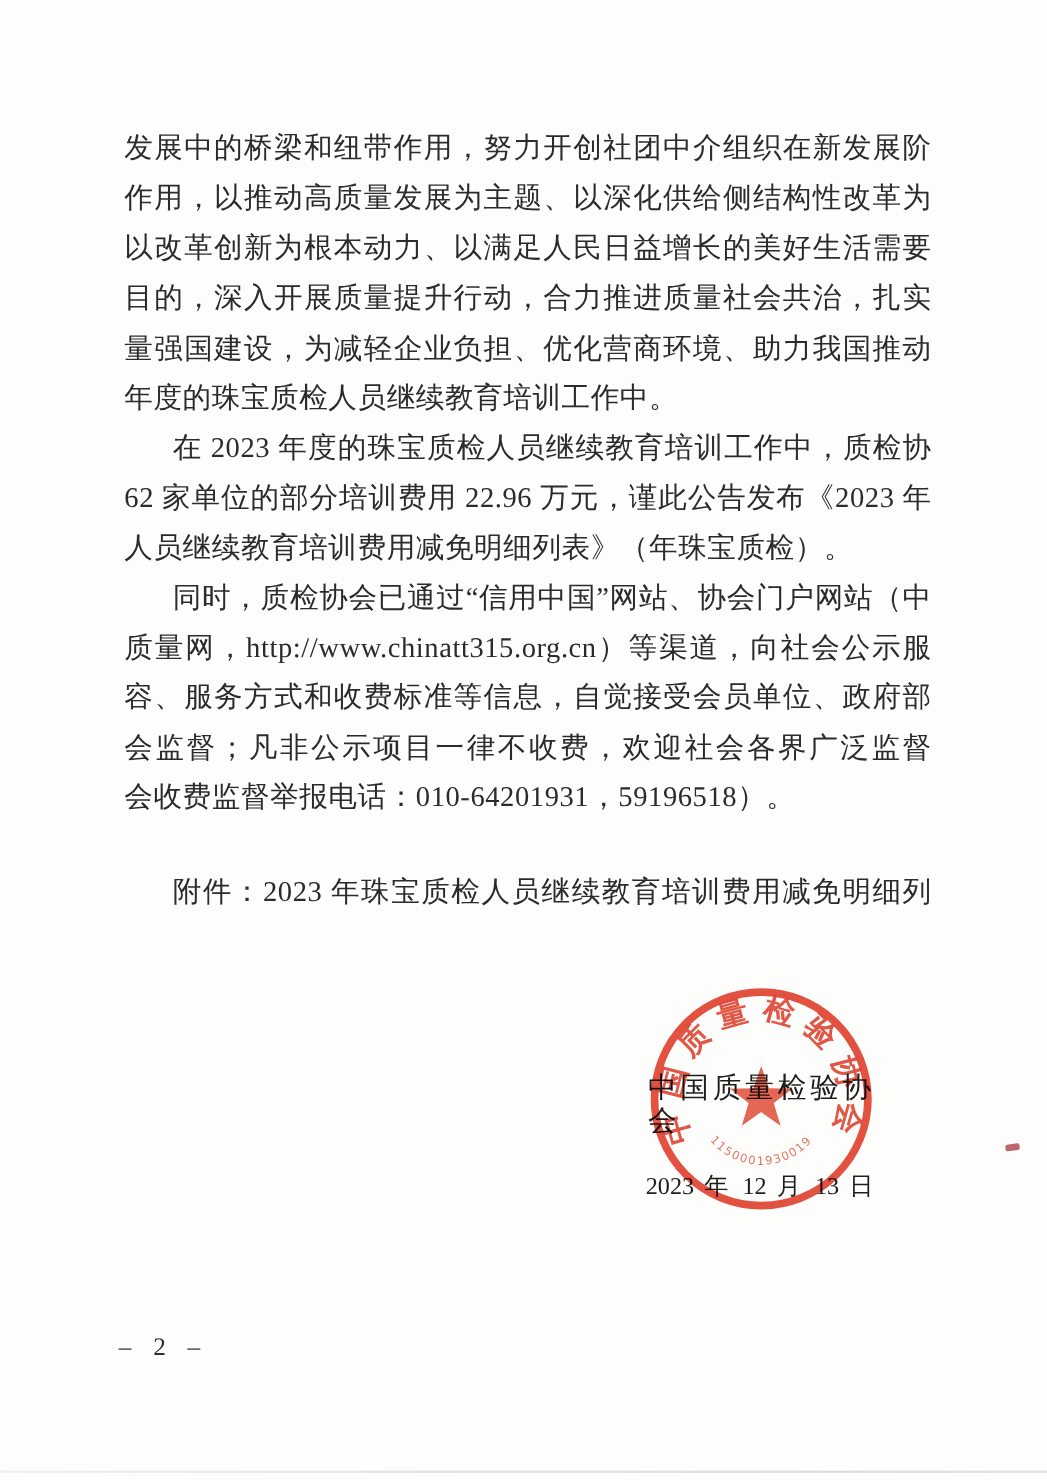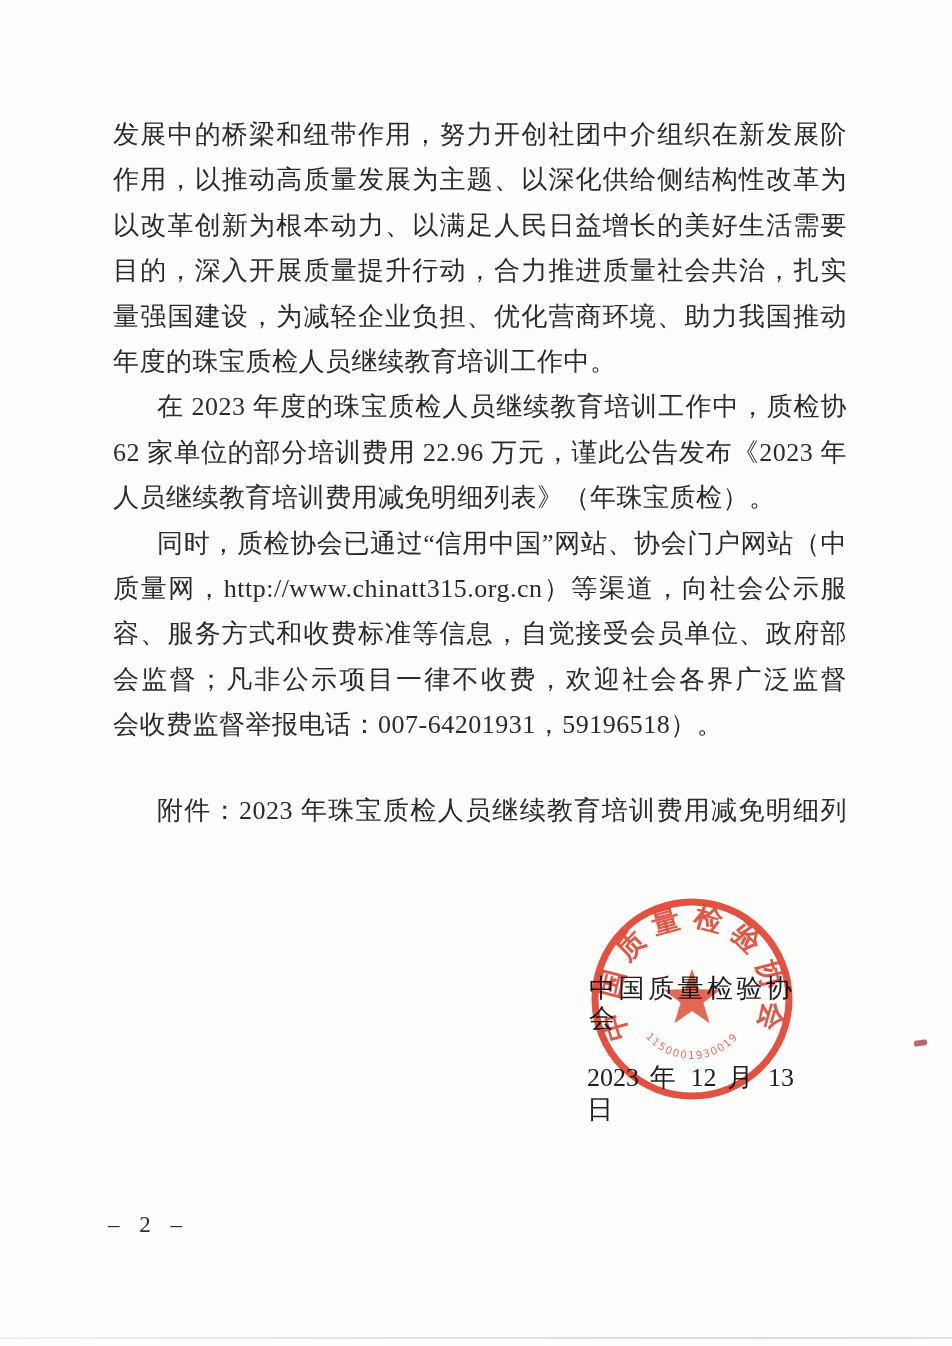--- a/index.html
+++ b/index.html
@@ -18,21 +18,21 @@
   .line.last { text-align-last:left; }
   .line.indent { padding-left:44px; }
   .attachment { margin-top:41px; }
   .sig {
     position:absolute; left:589px; top:974px; width:203px;
     font-size:26px; line-height:30px; color:#1d1d1d;
     text-align:justify; text-align-last:justify; z-index:1;
   }
   .date {
     position:absolute; left:587px; top:1062px; width:207px;
-    font-size:26px; line-height:32px; color:#1d1d1d;
+    font-size:22px; line-height:32px; color:#1d1d1d;
     text-align:justify; text-align-last:justify; z-index:1;
   }
   .pagenum {
     position:absolute; left:108px; top:1212px;
     font-size:23px; letter-spacing:7px; color:#2e2e2e;
   }
   .stamp {
     position:absolute; left:591px; top:896px; width:204px; height:208px;
     mix-blend-mode:multiply; opacity:0.93; z-index:2;
   }
@@ -73,21 +73,21 @@
     <div>
       <div class="line indent">在 2023 年度的珠宝质检人员继续教育培训工作中，质检协会共减免</div>
       <div class="line">62 家单位的部分培训费用 22.96 万元，谨此公告发布《2023 年珠宝质检</div>
       <div class="line last">人员继续教育培训费用减免明细列表》（年珠宝质检）。</div>
     </div>
     <div>
       <div class="line indent">同时，质检协会已通过“信用中国”网站、协会门户网站（中国</div>
       <div class="line">质量网，http://www.chinatt315.org.cn）等渠道，向社会公示服务内</div>
       <div class="line">容、服务方式和收费标准等信息，自觉接受会员单位、政府部门及社</div>
       <div class="line">会监督；凡非公示项目一律不收费，欢迎社会各界广泛监督（质检协</div>
-      <div class="line last">会收费监督举报电话：007-64201931，59196518）。</div>
+      <div class="line last">会收费监督举报电话：010-64201931，59196518）。</div>
     </div>
     <div class="line last indent attachment">附件：2023 年珠宝质检人员继续教育培训费用减免明细列表</div>
   </div>
 
   <div class="sig">中国质量检验协会</div>
   <div class="date">2023 年 12 月 13 日</div>
   <div class="pagenum">– 2 –</div>
 
   <div class="stamp">
     <svg width="204" height="208" viewBox="0 0 204 208" xmlns="http://www.w3.org/2000/svg">

